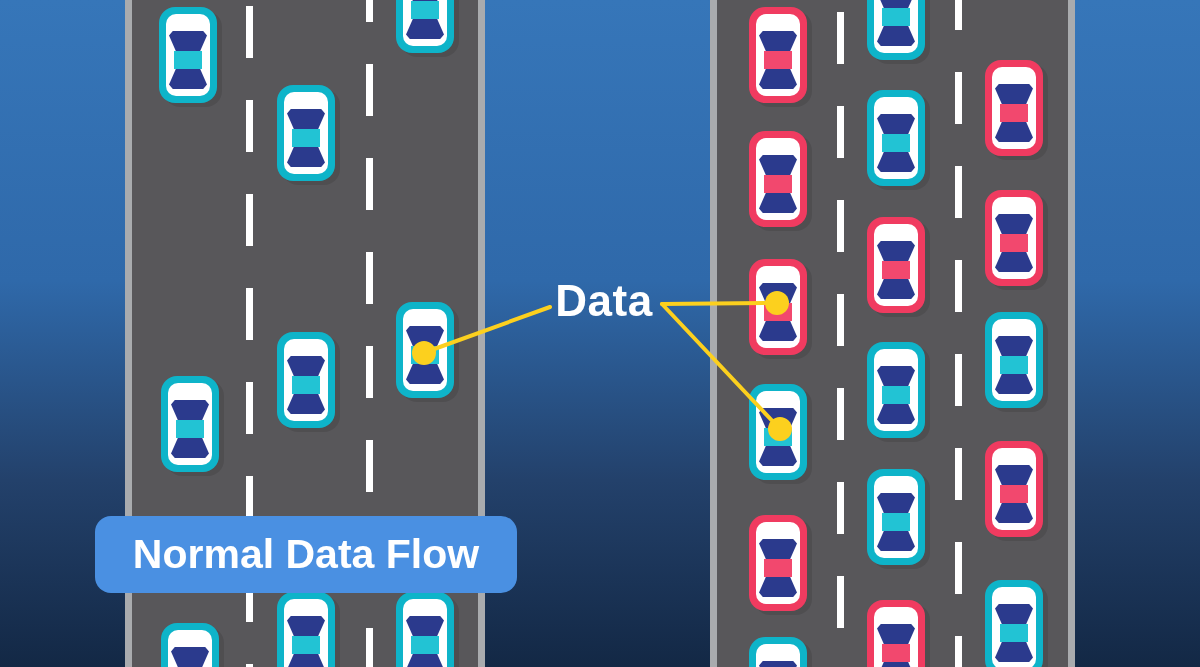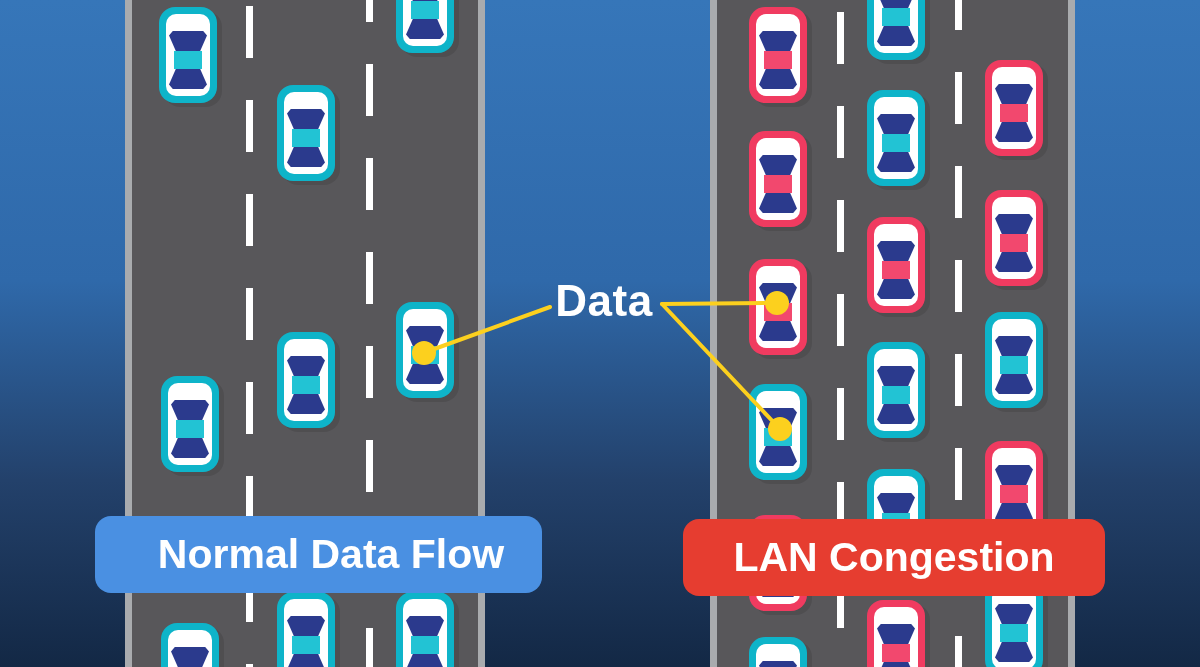--- a/index.html
+++ b/index.html
@@ -22,38 +22,37 @@
   .car .ws.bottom{clip-path:polygon(18% 0,82% 0,100% 78%,90% 100%,10% 100%,0 78%);}
   .car .band{width:28px;height:18px;margin:0 auto;}
   .car.teal{background:#0eb4c9;}  .car.teal .band{background:#22c3d4;}
   .car.pink{background:#f03b60;}  .car.pink .band{background:#f2486e;}
   #overlay{position:absolute;left:0;top:0;z-index:4;pointer-events:none;}
   .data-label{position:absolute;left:604px;top:301px;transform:translate(-50%,-50%);
     color:#ffffff;font-size:44px;font-weight:bold;z-index:5;letter-spacing:0.5px;text-align:right;}
   .badge{position:absolute;width:422px;height:77px;border-radius:16px;z-index:6;
     display:flex;align-items:center;justify-content:center;
     color:#ffffff;font-size:41px;font-weight:bold;white-space:nowrap;}
-  .badge-blue{left:95px;top:516px;background:#4a90e2;padding-left:25px;}
+  .badge-blue{left:95px;top:516px;background:#4a90e2;}
   .badge-red{left:683px;top:519px;background:#e63d30;}
 </style>
 </head>
 <body>
 
 <div id="stage">
   <svg id="overlay" width="1200" height="667">
       <line x1="550" y1="307" x2="426" y2="352" stroke="#fcd01e" stroke-width="4" stroke-linecap="round"></line>
       <line x1="662" y1="304" x2="775" y2="303" stroke="#fcd01e" stroke-width="4" stroke-linecap="round"></line>
       <line x1="662" y1="304" x2="779" y2="428" stroke="#fcd01e" stroke-width="4" stroke-linecap="round"></line>
       <circle cx="424" cy="353" r="12" fill="#fcd01e"></circle>
       <circle cx="777" cy="303" r="12" fill="#fcd01e"></circle>
       <circle cx="780" cy="429" r="12" fill="#fcd01e"></circle>
     </svg>
   <div class="data-label">Data</div>
   <div class="badge badge-blue">Normal Data Flow</div>
-  <div class="badge badge-red">LAN Congestion</div>
 <div class="road" style="left: 125px; width: 346px;"></div>
     <div class="lane-line" style="left: 246px; top: -88px; height: 855px;"></div>
     <div class="lane-line" style="left: 366px; top: -124px; height: 855px;"></div>
     <div class="car teal" style="left: 159px; top: 7px;">
       <div class="inner">
         <div class="cabin">
           <div class="ws top"></div>
           <div class="band"></div>
           <div class="ws bottom"></div>
         </div>

